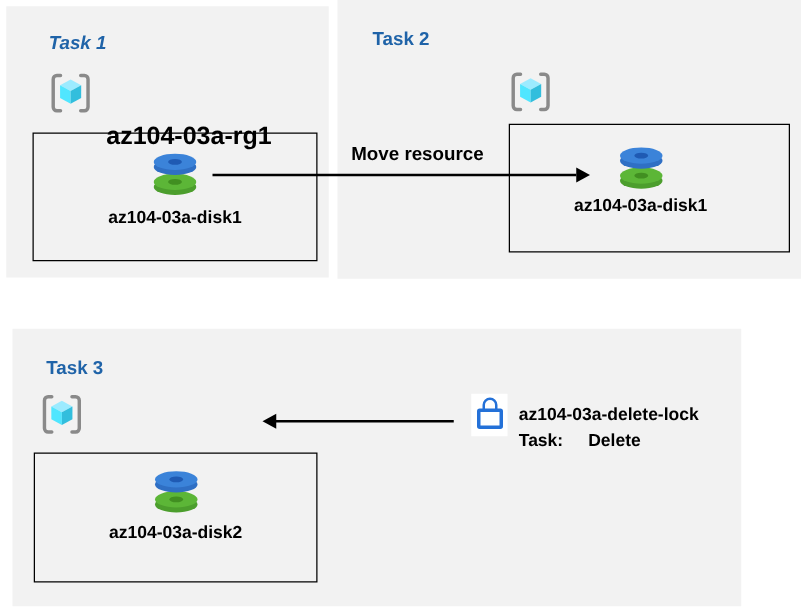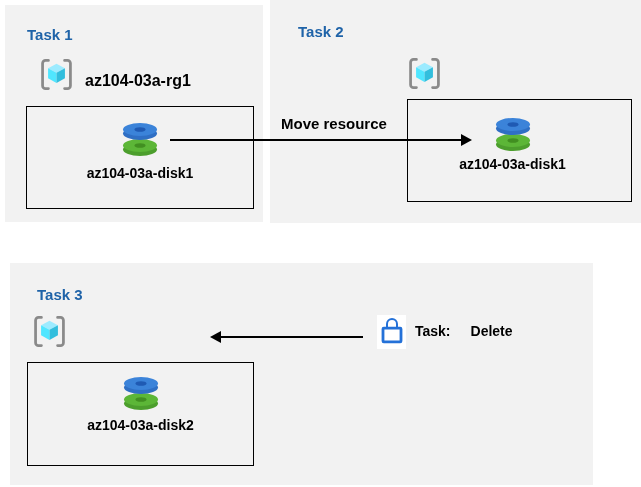--- a/index.html
+++ b/index.html
@@ -6,30 +6,30 @@
   .stage{
     position:relative;width:641px;height:487px;background:#ffffff;
     font-family:"Liberation Sans",sans-serif;color:#000;overflow:hidden;
   }
   .panel{position:absolute;background:#f2f2f2;}
   #panel1{left:5px;top:5px;width:258px;height:217px;}
   #panel2{left:270px;top:0;width:371px;height:223px;}
   #panel3{left:10px;top:263px;width:583px;height:222px;}
 
   .task-title{position:absolute;font-size:15px;font-weight:bold;color:#1F63A8;line-height:18px;white-space:nowrap;}
-  #panel1 .task-title{left:22px;top:9px;}
+  #panel1 .task-title{left:34px;top:9px;font-style:italic;}
   #panel2 .task-title{left:28px;top:11px;}
   #panel3 .task-title{left:27px;top:11px;}
 
   .rg-icon{position:absolute;width:33px;height:33px;}
   #panel1 .rg-icon{left:35px;top:53px;}
   #panel2 .rg-icon{left:138px;top:57px;}
   #panel3 .rg-icon{left:23px;top:52px;}
 
-  .rg-name{position:absolute;font-size:16px;font-weight:bold;line-height:17px;white-space:nowrap;}
+  .rg-name{position:absolute;font-size:20px;font-weight:bold;line-height:17px;white-space:nowrap;margin-top:29px;}
   #panel1 .rg-name{left:80px;top:67px;}
   #panel2 .rg-name{left:185px;top:64px;}
   #panel3 .rg-name{left:73px;top:63px;}
 
   .resource-box{position:absolute;border:1.5px solid #000;background:transparent;}
   #panel1 .resource-box{left:21px;top:101px;width:226px;height:101px;}
   #panel2 .resource-box{left:137px;top:99px;width:223px;height:101px;}
   #panel3 .resource-box{left:17px;top:99px;width:225px;height:102px;}
 
   .disk-icon{position:absolute;left:50%;top:14px;width:40px;height:38px;transform:translateX(-50%);}
@@ -150,16 +150,17 @@
   <div class="arrow-head" id="lock-head"></div>
   <div class="lock-badge">
     <span>
       <svg viewBox="0 0 22 28" width="22" height="28">
         <path d="M6 13 V8 a5 5 0 0 1 10 0 V13" fill="none" stroke="#2471D8" stroke-width="2"></path>
         <rect x="2" y="12.2" width="18" height="13.6" rx="0.8" fill="#ffffff" stroke="#2471D8" stroke-width="2.8"></rect>
       </svg>
     </span>
   </div>
   <div class="lock-text">
+    <div class="lock-name">az104-03a-delete-lock</div>
     <div><span class="lock-type-label">Task:</span><span class="lock-type-value">Delete</span></div>
   </div>
 
 </div>
 
 </body></html>

